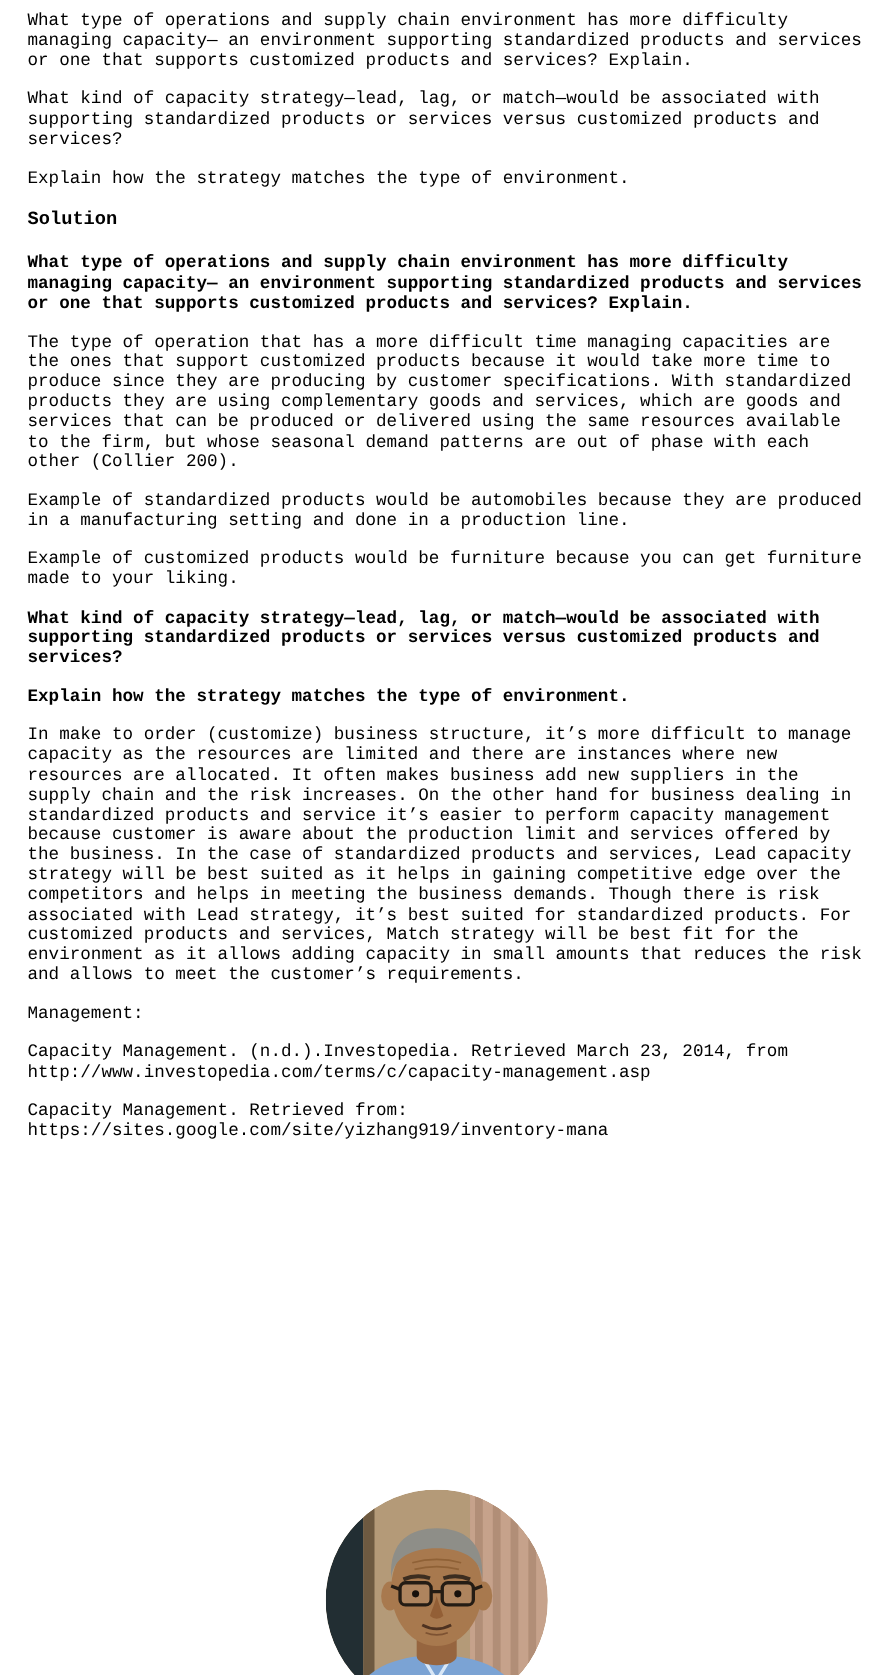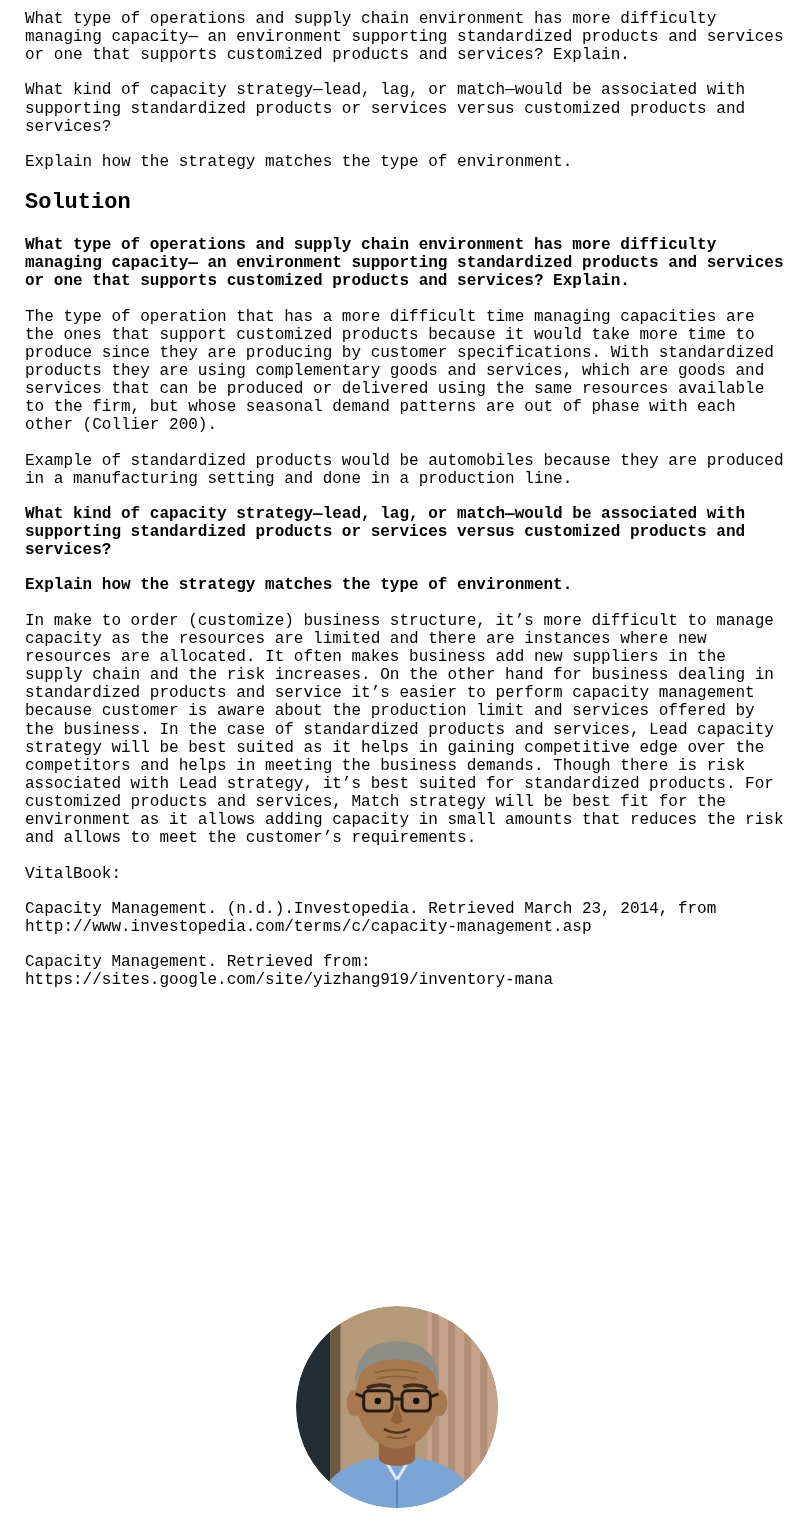--- a/index.html
+++ b/index.html
@@ -10,21 +10,21 @@
     color: #000;
   }
   .doc {
     padding: 10px 10px 0 25px;
     font-family: Liberation Mono, monospace;
     font-size: 16px;
     line-height: 1.135;
   }
   .doc p { margin: 0 0 17px 0; }
   .doc h2 {
-    font-size: 22px;
+    font-size: 17px;
     font-weight: bold;
     margin: 20px 0 20px 0;
     font-family: inherit;
   }
   .bold { font-weight: bold; }
   .avatar {
     width: 202px;
     height: 202px;
     margin: 317px auto 0 auto;
     border-radius: 50%;
@@ -48,26 +48,27 @@
 <div class="doc">
   <p>What type of operations and supply chain environment has more difficulty managing capacity— an environment supporting standardized products and services or one that supports customized products and services? Explain.</p>
   <p>What kind of capacity strategy—lead, lag, or match—would be associated with supporting standardized products or services versus customized products and services?</p>
   <p>Explain how the strategy matches the type of environment.</p>
 
   <h2>Solution</h2>
 
   <p class="bold">What type of operations and supply chain environment has more difficulty managing capacity— an environment supporting standardized products and services or one that supports customized products and services? Explain.</p>
   <p>The type of operation that has a more difficult time managing capacities are the ones that support customized products because it would take more time to produce since they are producing by customer specifications. With standardized products they are using complementary goods and services, which are goods and services that can be produced or delivered using the same resources available to the firm, but whose seasonal demand patterns are out of phase with each other (Collier 200).</p>
   <p>Example of standardized products would be automobiles because they are produced in a manufacturing setting and done in a production line.</p>
+  <p>Example of customized products would be furniture because you can get furniture made to your liking.</p>
 
   <p class="bold">What kind of capacity strategy—lead, lag, or match—would be associated with supporting standardized products or services versus customized products and services?</p>
   <p class="bold">Explain how the strategy matches the type of environment.</p>
   <p>In make to order (customize) business structure, it’s more difficult to manage capacity as the resources are limited and there are instances where new resources are allocated. It often makes business add new suppliers in the supply chain and the risk increases. On the other hand for business dealing in standardized products and service it’s easier to perform capacity management because customer is aware about the production limit and services offered by the business. In the case of standardized products and services, Lead capacity strategy will be best suited as it helps in gaining competitive edge over the competitors and helps in meeting the business demands. Though there is risk associated with Lead strategy, it’s best suited for standardized products. For customized products and services, Match strategy will be best fit for the environment as it allows adding capacity in small amounts that reduces the risk and allows to meet the customer’s requirements.</p>
 
-  <p>VitalBook:</p>
+  <p>Management:</p>
   <p>Capacity Management. (n.d.).Investopedia. Retrieved March 23, 2014, from http://www.investopedia.com/terms/c/capacity-management.asp</p>
   <p>Capacity Management. Retrieved from: https://sites.google.com/site/yizhang919/inventory-mana</p>
 </div>
 
 <div class="avatar">
   <svg viewBox="0 0 200 200" width="100%" height="100%" aria-hidden="true">
     <defs>
       <clipPath id="circ">
           <circle cx="100" cy="100" r="100"></circle>
         </clipPath>

